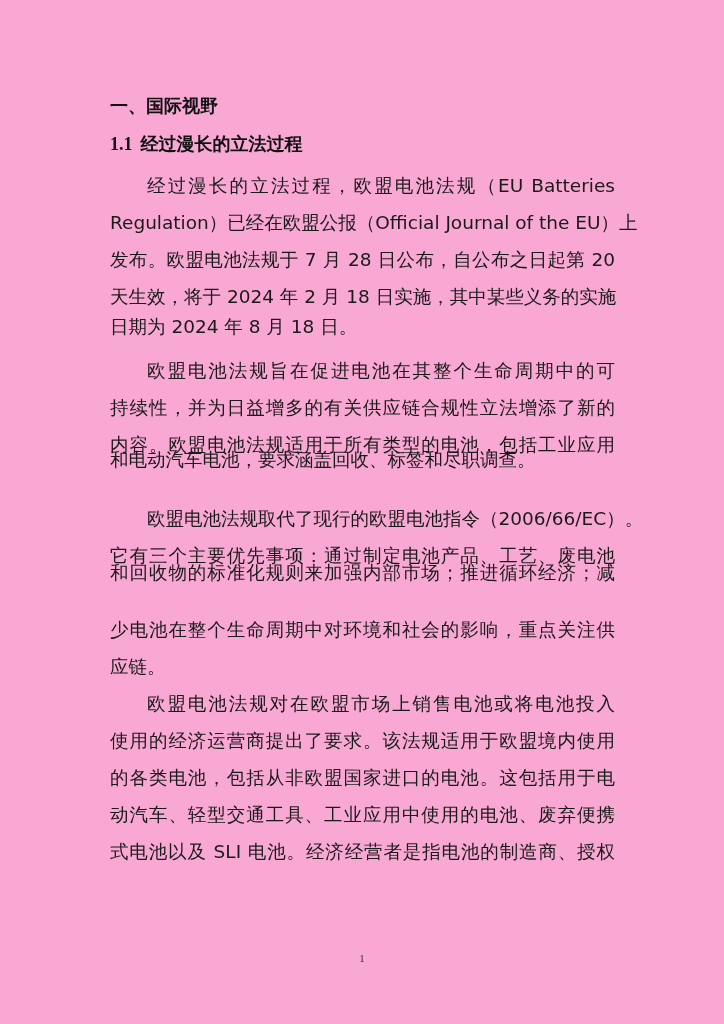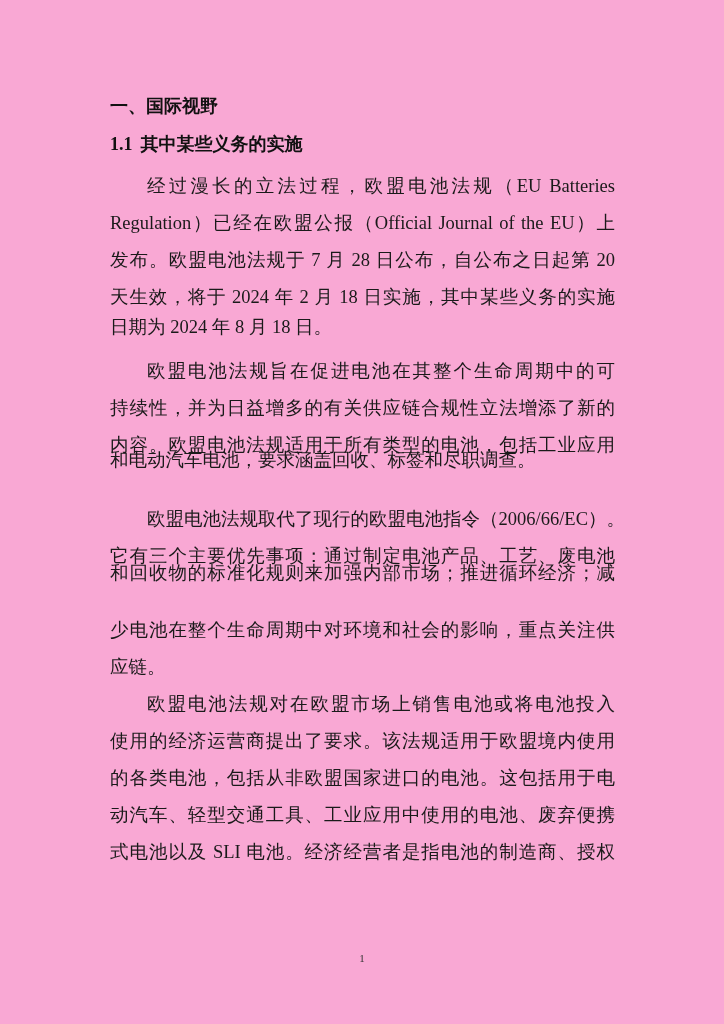--- a/index.html
+++ b/index.html
@@ -48,21 +48,20 @@
     .line {
       position: absolute;
       left: 110px;
       width: 505px;
       font-size: 18.5px;
       line-height: 24px;
       white-space: nowrap;
       text-align: justify;
       text-align-last: justify;
       color: #1a1a1a;
-      font-family: Liberation Serif, serif;
     }
     .line.indent {
       left: 147px;
       width: 468px;
     }
     .line.last {
       text-align-last: left;
     }
     .page-number {
       position: absolute;
@@ -76,21 +75,21 @@
     }
   </style>
 </head>
 <body>
 
 <div class="page">
 
   <div class="h1">一、国际视野</div>
 
   <div class="h2">
-    <span class="num">1.1</span><span>其中某些义务的实施</span>
+    <span class="num">1.1</span><span>经过漫长的立法过程</span>
   </div>
 
   <div class="line indent" style="top:174px">经过漫长的立法过程，欧盟电池法规（EU Batteries</div>
   <div class="line" style="top:211px">Regulation）已经在欧盟公报（Official Journal of the EU）上</div>
   <div class="line" style="top:248px">发布。欧盟电池法规于 7 月 28 日公布，自公布之日起第 20</div>
   <div class="line" style="top:285px">天生效，将于 2024 年 2 月 18 日实施，其中某些义务的实施</div>
   <div class="line last" style="top:315px">日期为 2024 年 8 月 18 日。</div>
 
   <div class="line indent" style="top:359px">欧盟电池法规旨在促进电池在其整个生命周期中的可</div>
   <div class="line" style="top:396px">持续性，并为日益增多的有关供应链合规性立法增添了新的</div>

